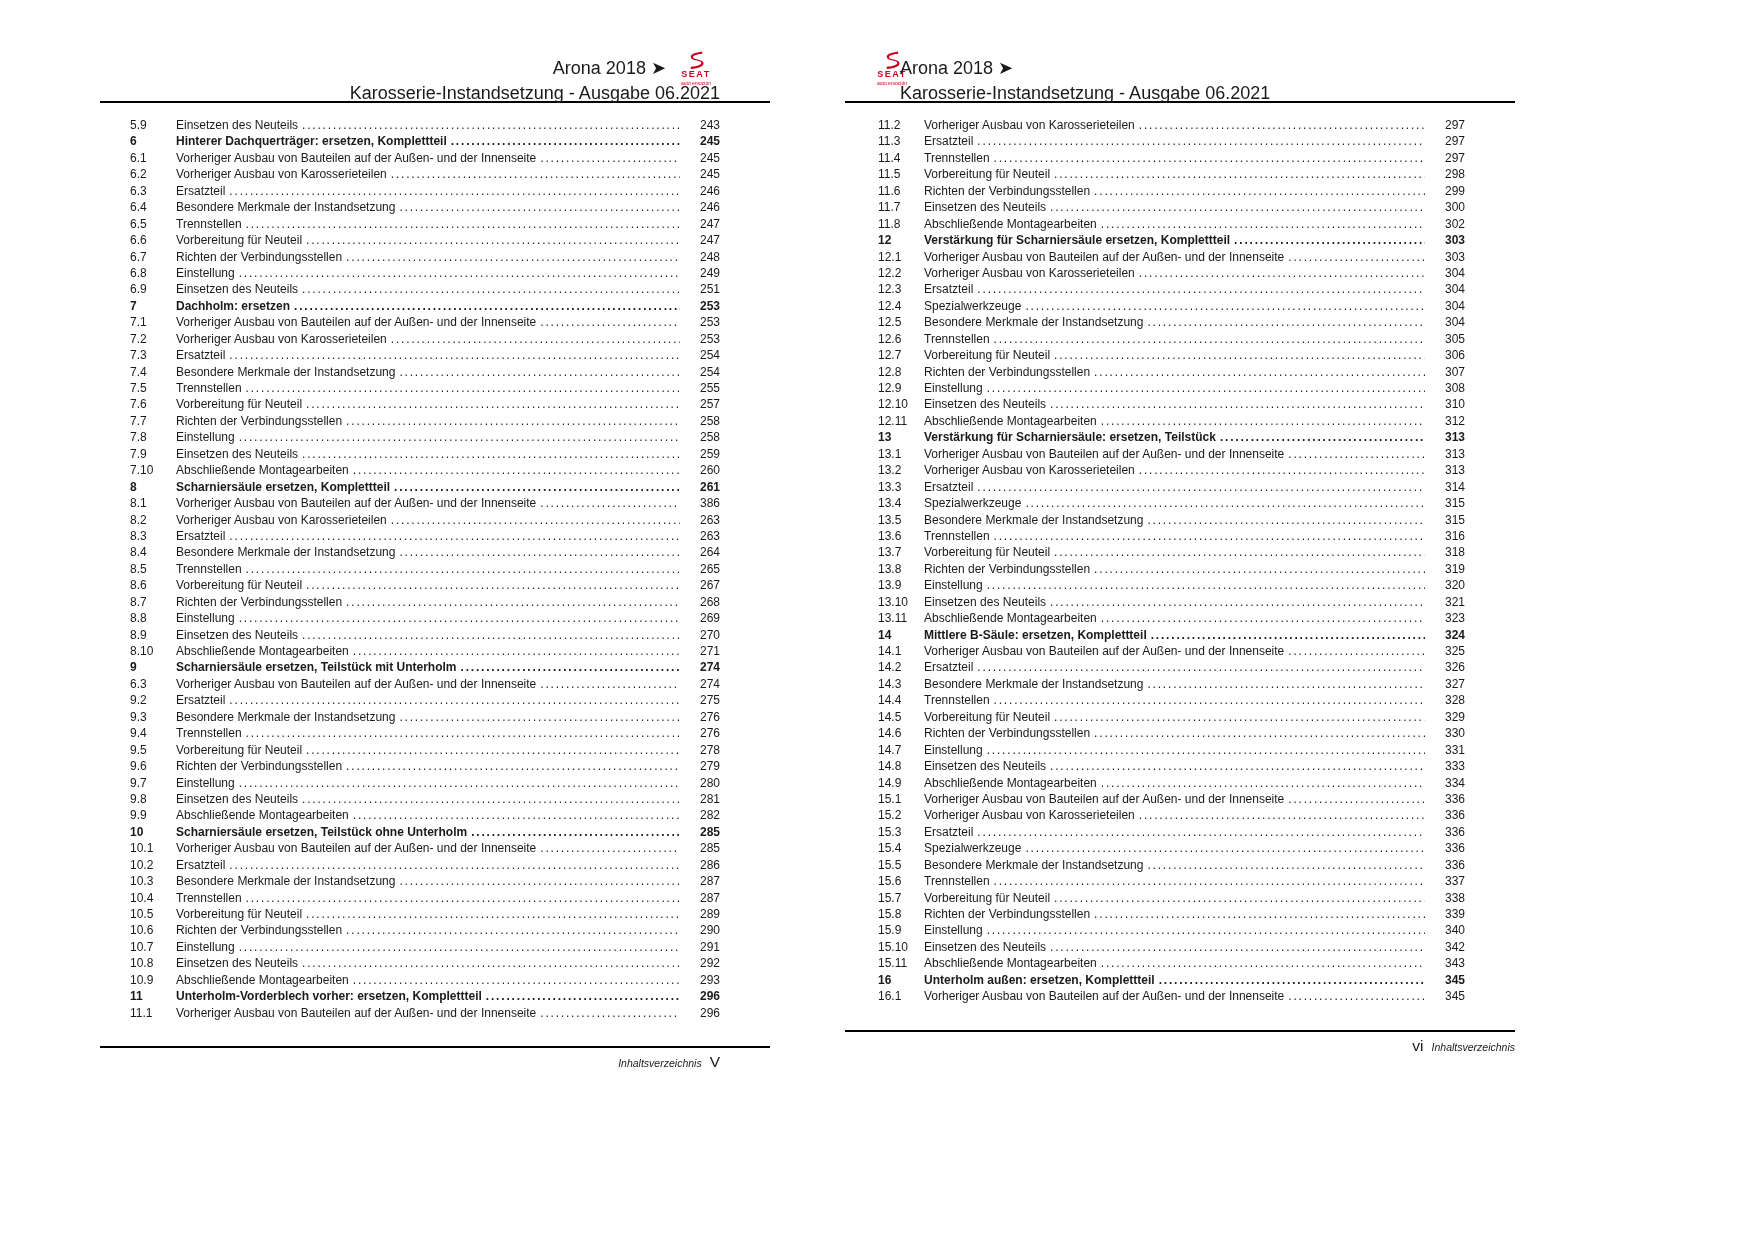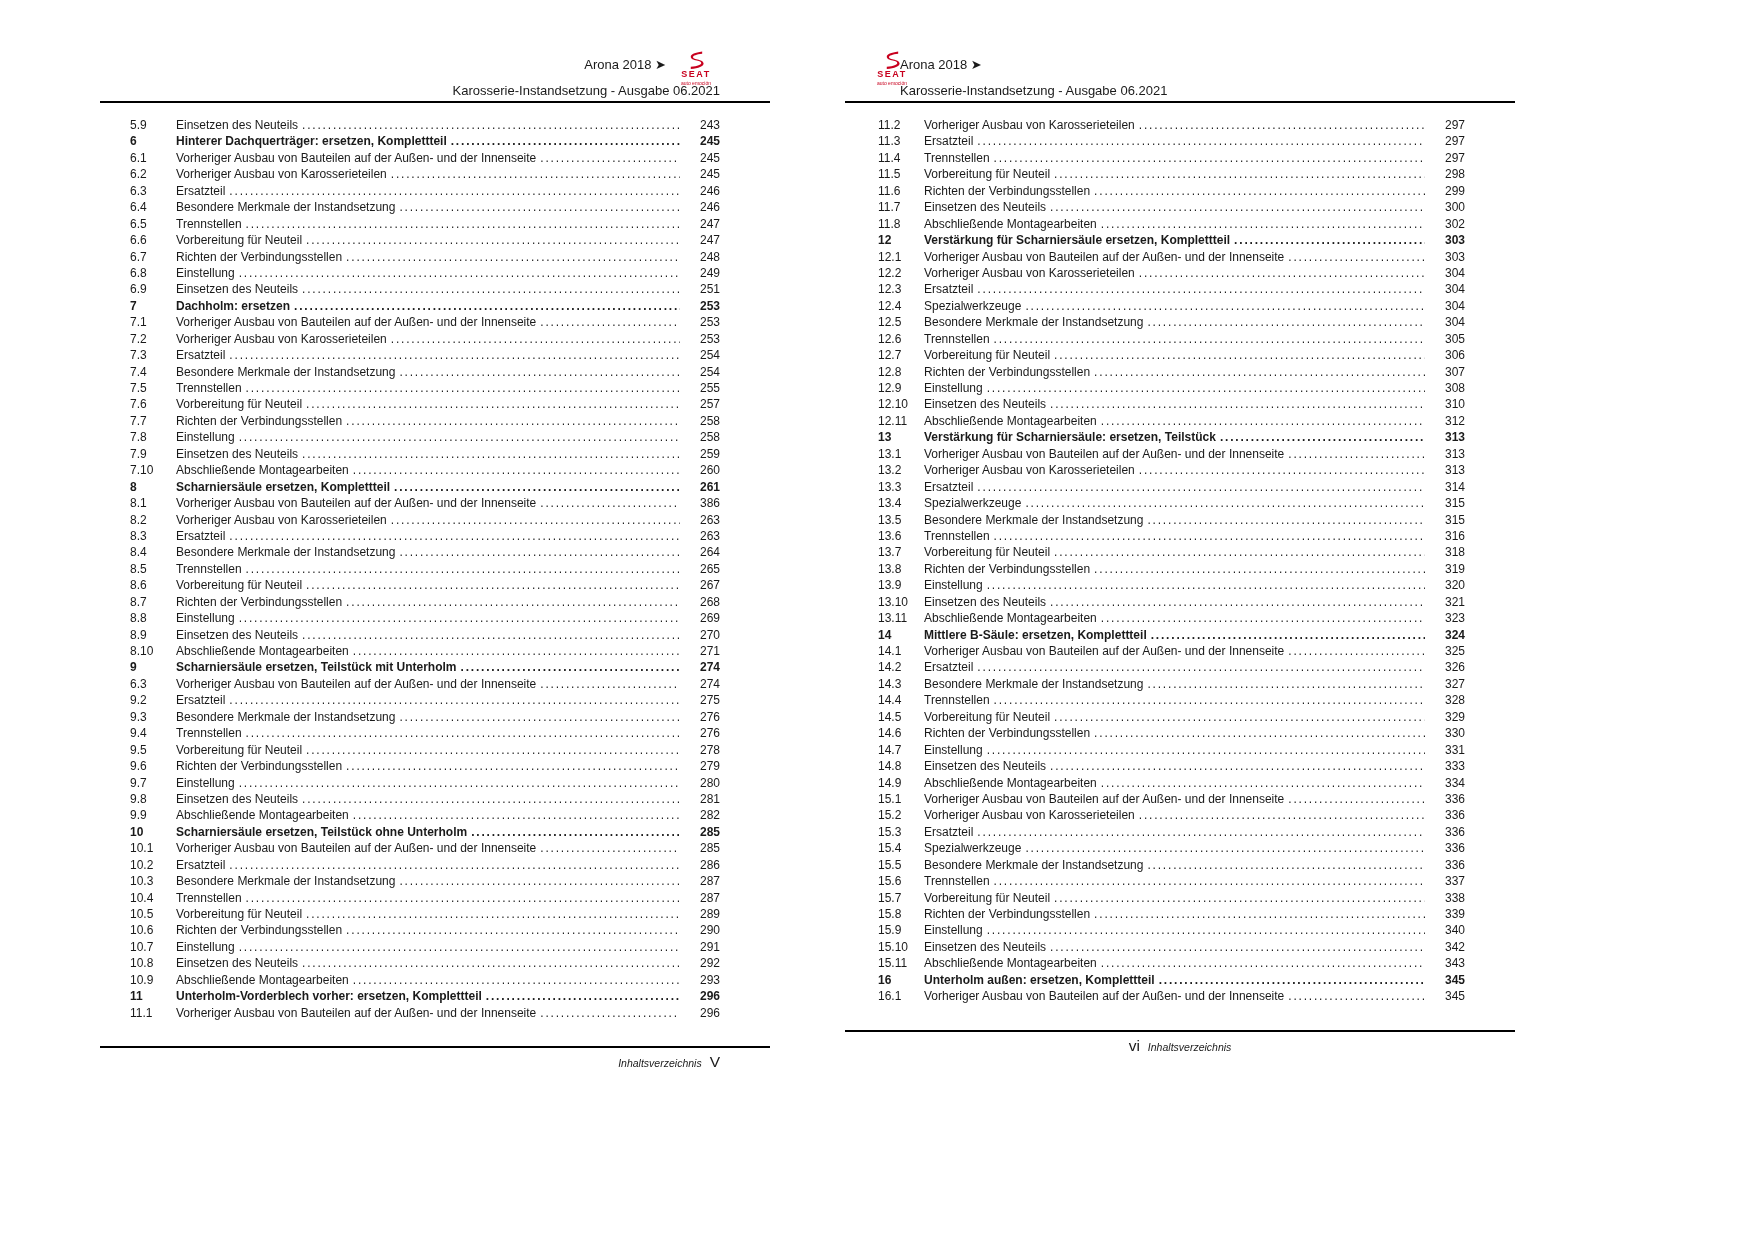--- a/index.html
+++ b/index.html
@@ -11,21 +11,21 @@
     color: #1a1a1a;
     overflow: hidden;
   }
 
   .page-col { position: absolute; top: 0; width: 670px; }
   .col-left  { left: 100px; }
   .col-right { left: 845px; }
 
   
   .hdr { position: relative; height: 103px; border-bottom: 2px solid #000; }
-  .hdr-line { font-size: 13px; white-space: nowrap; }
+  .hdr-line { font-size: 18px; white-space: nowrap; }
   .col-left .hdr-line1 { position: absolute; right: 104px; top: 57px; }
   .col-left .hdr-line2 { position: absolute; right: 50px;  top: 83px; }
   .col-left .seat-logo { position: absolute; right: 55px;  top: 50px; }
   .col-right .hdr-line1 { position: absolute; left: 55px; top: 57px; }
   .col-right .hdr-line2 { position: absolute; left: 55px; top: 83px; }
   .col-right .seat-logo { position: absolute; left: 8px;  top: 50px; }
 
   
   .seat-logo { width: 38px; text-align: center; line-height: 1; margin-left: 20px; }
   .seat-logo svg { display: block; margin: 0 auto; }
@@ -45,21 +45,21 @@
   .dots  { flex: 1 1 0; overflow: hidden; margin: 0 4px; min-width: 12px; }
   .dots::after {
     content: "......................................................................................................................................................................";
     letter-spacing: 1.8px;
   }
   .pg { flex: 0 0 36px; text-align: right; }
 
   
   .ftr { border-top: 2px solid #000; padding-top: 5px; }
   .col-left  .ftr { text-align: right; padding-right: 50px; }
-  .col-right .ftr { text-align: center; }
+  .col-right .ftr { text-align: right; }
   .ftr-label { font-size: 10.5px; font-style: italic; }
   .ftr-page  { font-size: 15.5px; }
   .col-left .ftr-label { margin-right: 8px; }
   .col-right .ftr-label { margin-left: 8px; }
 </style>
 </head>
 <body>
 
 <div class="page-col col-left">
   <div class="hdr">

